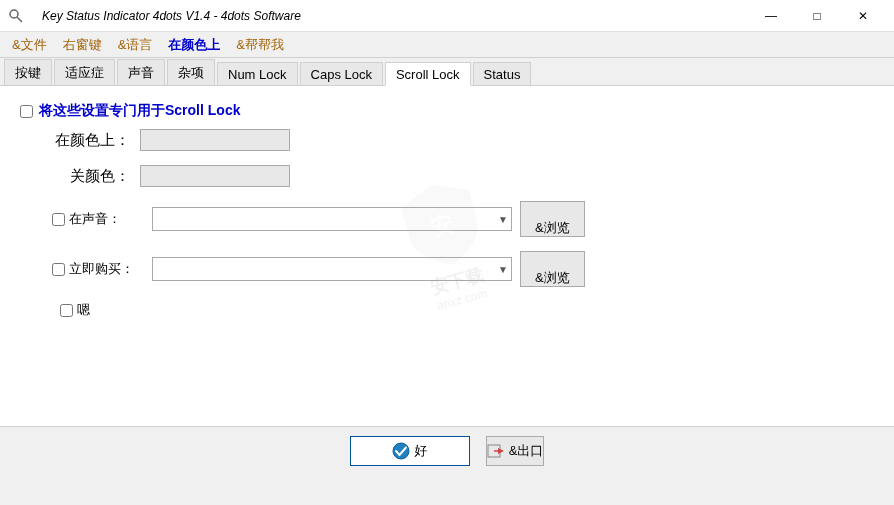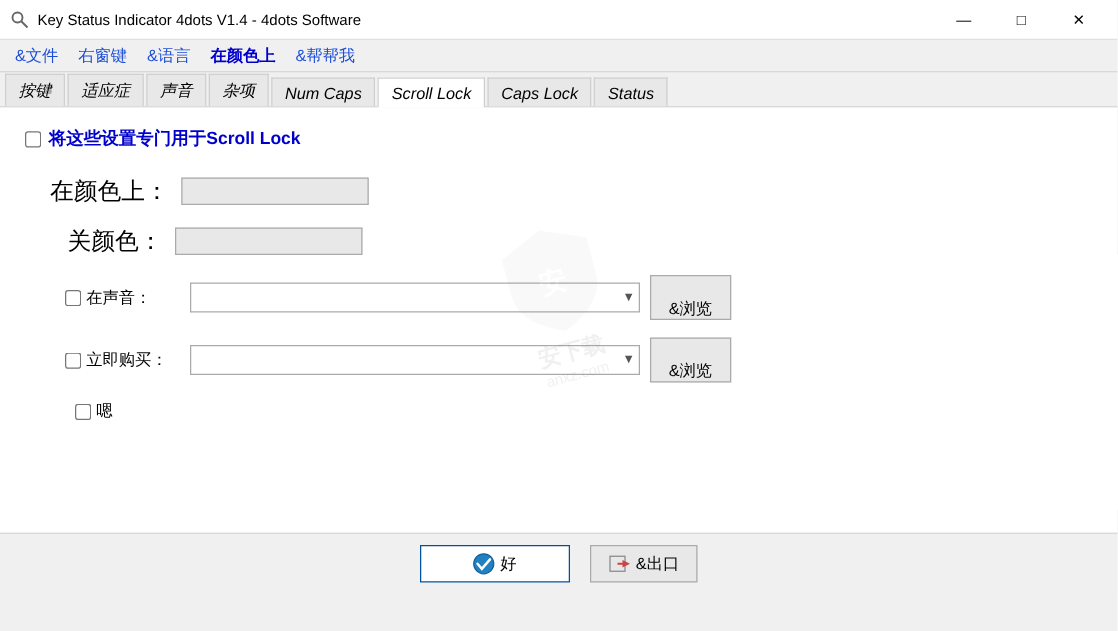--- a/index.html
+++ b/index.html
@@ -19,21 +19,22 @@
       display: flex;
       align-items: center;
       justify-content: space-between;
       padding: 0 8px;
       border-bottom: 1px solid #e0e0e0;
       user-select: none;
     }
     .title-bar-left {
       display: flex;
       align-items: center;
-      gap: 6px;
+      gap: 18px;
+      font-style: italic;
     }
     .title-icon {
       width: 16px;
       height: 16px;
     }
     .title-text {
       font-size: 12px;
       color: #000;
     }
     .title-bar-controls {
@@ -59,21 +60,21 @@
       height: 26px;
       display: flex;
       align-items: center;
       padding: 0 4px;
       border-bottom: 1px solid #d0d0d0;
     }
     .menu-item {
       padding: 3px 8px;
       cursor: pointer;
       font-size: 13px;
-      color: #1d4ed8;
+      color: #a16207;
     }
     .menu-item.highlight { color: #0000cc; font-weight: bold; }
 
     
     .tab-bar {
       background: #f0f0f0;
       height: 28px;
       display: flex;
       align-items: flex-end;
       padding: 0 4px;
@@ -81,21 +82,20 @@
     }
     .tab {
       padding: 4px 10px 3px;
       cursor: pointer;
       font-size: 13px;
       color: #000;
       border: 1px solid #d0d0d0;
       background: #e8e8e8;
       margin-right: 2px;
       border-bottom: none;
-      font-style: italic;
     }
     .tab.active {
       background: #fff;
       border-bottom: 1px solid #fff;
       z-index: 2;
       position: relative;
       top: 1px;
     }
 
     
@@ -133,40 +133,40 @@
     .watermark-url {
       font-size: 12px;
       color: #888;
     }
 
     
     .section-header {
       display: flex;
       align-items: center;
       gap: 6px;
-      margin-bottom: 20px;
+      margin-bottom: 9px;
     }
     .section-header-text {
       font-size: 14px;
       font-weight: bold;
       color: #0000cc;
     }
 
     
     .form-row {
       display: flex;
       align-items: center;
       margin-bottom: 14px;
       padding-left: 20px;
     }
     .form-label {
       min-width: 90px;
       text-align: right;
       margin-right: 10px;
-      font-size: 19px;
+      font-size: 15px;
     }
     .form-label-with-check {
       display: flex;
       align-items: center;
       min-width: 90px;
       margin-right: 10px;
       margin-left: 12px;
     }
     .form-label-with-check input[type="checkbox"] {
       margin-right: 4px;
@@ -244,21 +244,21 @@
       font-size: 13px;
     }
     .footer-exit-btn {
       display: flex;
       align-items: center;
       gap: 4px;
       height: 30px;
       border: 1px solid #aaa;
       background: #e8e8e8;
       cursor: pointer;
-      padding: 0 14px;
+      padding: 0 0;
       font-size: 13px;
     }
 
     .ok-icon {
       width: 18px;
       height: 18px;
     }
     .exit-icon {
       width: 18px;
       height: 18px;
@@ -295,23 +295,23 @@
   <span class="menu-item">&amp;语言</span>
   <span class="menu-item highlight">在颜色上</span>
   <span class="menu-item">&amp;帮帮我</span>
 </div>
 
 <div class="tab-bar">
   <div class="tab">按键</div>
   <div class="tab">适应症</div>
   <div class="tab">声音</div>
   <div class="tab">杂项</div>
-  <div class="tab">Num Caps</div>
+  <div class="tab">Num Lock</div>
+  <div class="tab">Caps Lock</div>
   <div class="tab active">Scroll Lock</div>
-  <div class="tab">Caps Lock</div>
   <div class="tab">Status</div>
 </div>
 
 <div class="main-content content-wrapper">
 
   <div class="watermark">
     <svg class="watermark-shield" viewBox="0 0 80 90">
       <path d="M40 5 L75 20 L75 50 C75 70 55 82 40 88 C25 82 5 70 5 50 L5 20 Z" fill="#888" opacity="0.4"></path>
       <text x="40" y="55" text-anchor="middle" font-size="22" fill="#fff" font-weight="bold">安</text>
     </svg>

